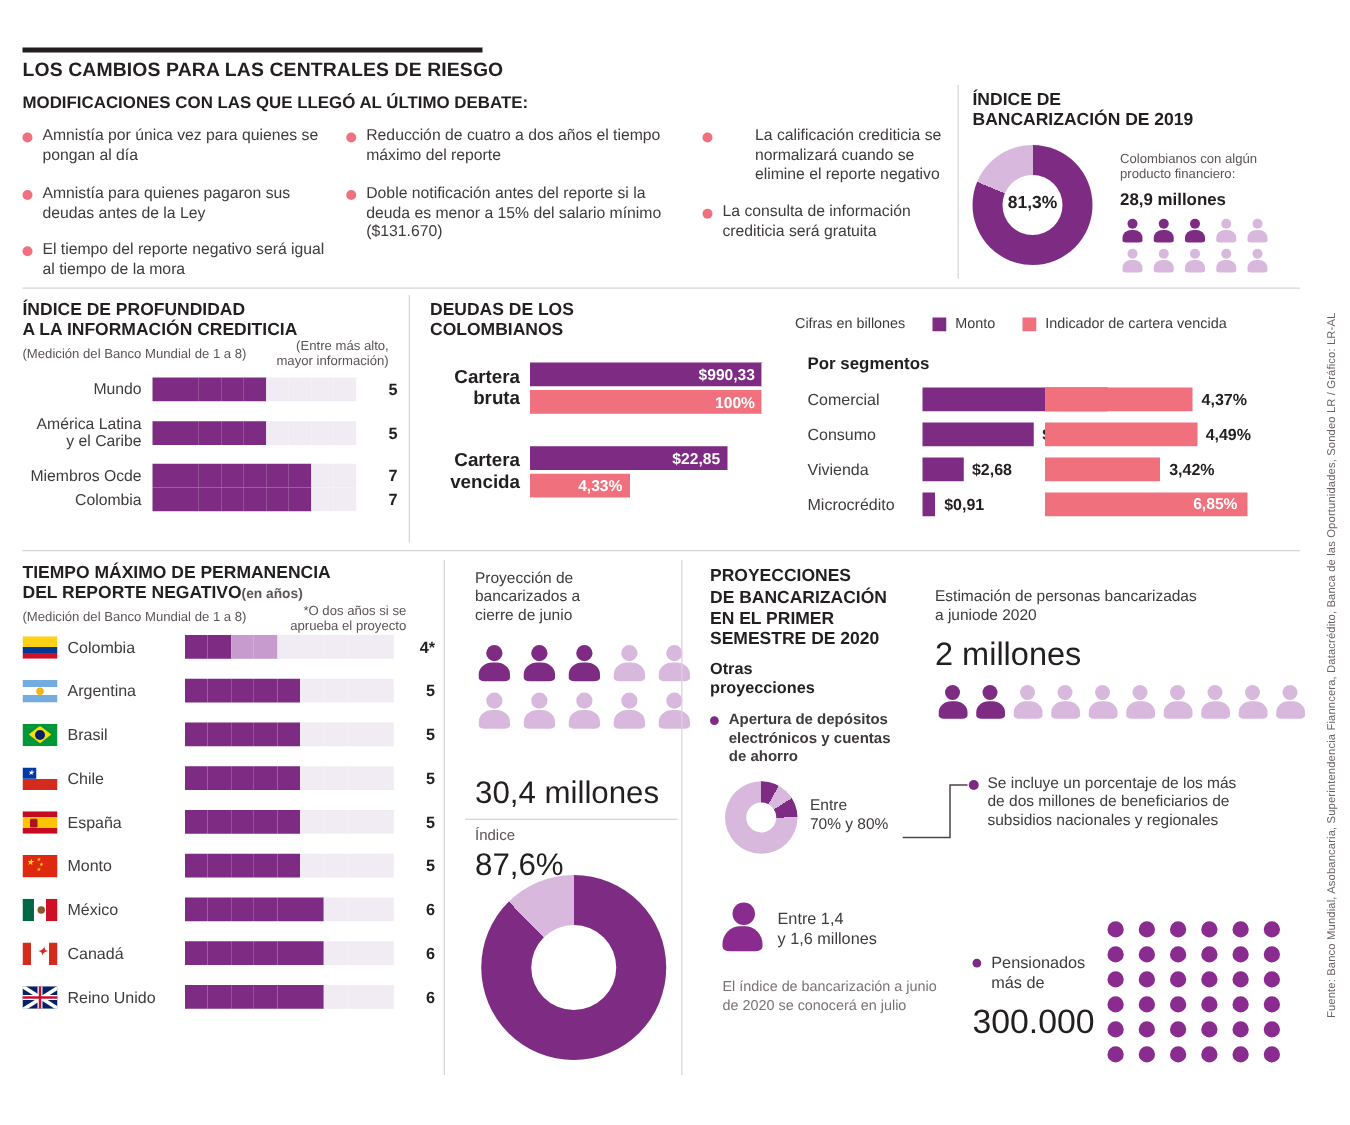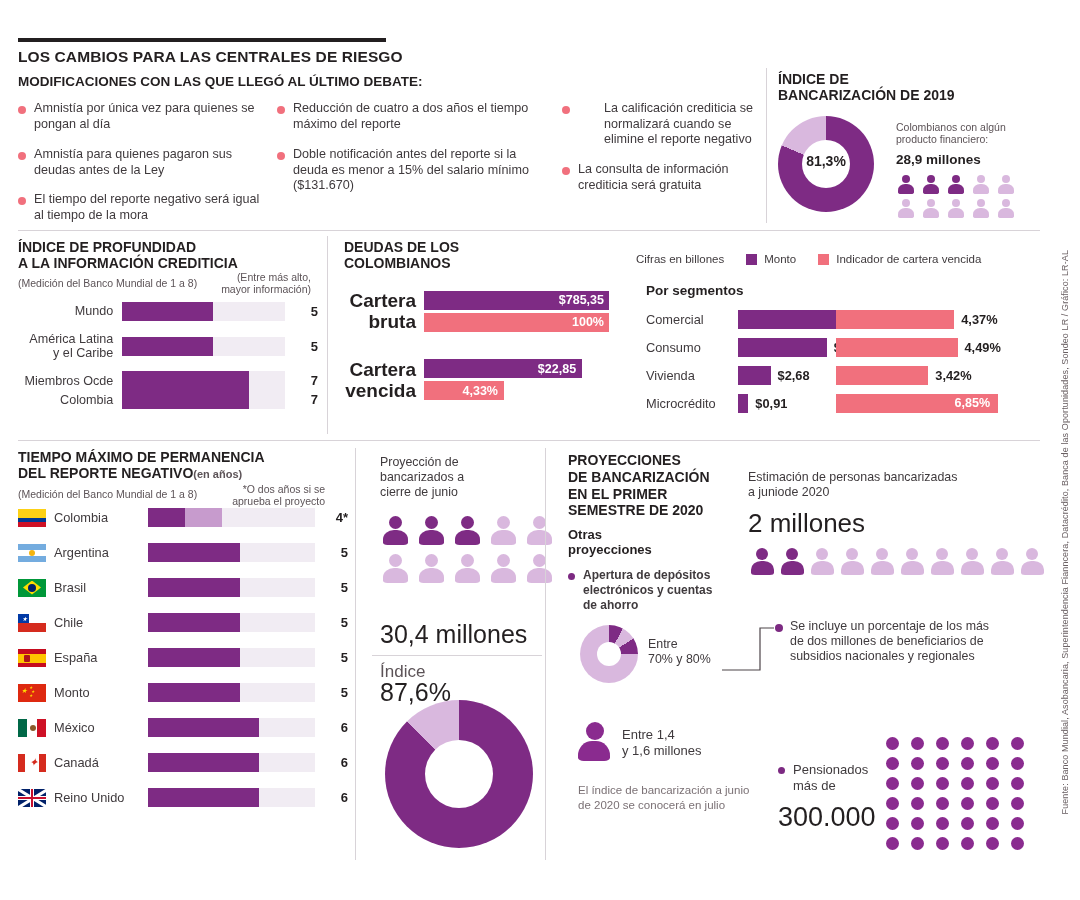--- a/index.html
+++ b/index.html
@@ -33,21 +33,21 @@
   .sq.on  { background:#7e2b84; }
   .sq.mid { background:#c79bcd; }
   .sq.off { background:#f1ecf3; }
   .sq-val { font-size:13px; font-weight:bold; margin-left:8px; width:26px; text-align:right; }
 
   
   .bar { height:19px; display:flex; align-items:center; justify-content:flex-end;
          color:#fff; font-size:12.5px; font-weight:bold; padding-right:6px; }
   .bar.p { background:#7e2b84; }
   .bar.r { background:#f1707d; }
-  .bar-lbl { font-size:19px; font-weight:bold; text-align:right; line-height:1.12; }
+  .bar-lbl { font-size:15px; font-weight:bold; text-align:right; line-height:1.12; }
   .seg-val { font-size:12.8px; font-weight:bold; margin-left:7px; }
   .seg-name{ font-size:12.8px; color:#3f3a3d; }
 
   
   .person { position:relative; display:inline-block; }
   .person .head { border-radius:50%; margin:0 auto; }
   .person .body { border-radius:44% 44% 18% 18% / 62% 62% 18% 18%; }
 
   
   .donut { border-radius:50%; position:relative; }
@@ -234,21 +234,21 @@
 
   <div class="ttl-sec" style="position:absolute;left:344px;top:240px;">
     <span>DEUDAS DE LOS</span><br>
     <span>COLOMBIANOS</span>
   </div>
   <div id="deudasRows" style="position:absolute;left:344px;top:290px;width:280px;">
       <div style="display:flex;align-items:center;margin-bottom:26px;">
         <span class="bar-lbl" style="width:72px;margin-right:8px;">Cartera<br>bruta</span>
         <span style="display:block;width:198px;">
           <span style="display:flex;align-items:center;">
-            <span class="bar p" style="width:186px;">$785,35</span>
+            <span class="bar p" style="width:186px;">$990,33</span>
             <svg width="12" height="19" style="display:block;margin-left:-1px;">
               <polygon points="0,0 12,0 4,5 12,9 4,14 12,19 0,19" fill="#fff"></polygon>
             </svg>
           </span>
           <span style="display:flex;align-items:center;margin-top:3px;">
             <span class="bar r" style="width:186px;">100%</span>
             <svg width="12" height="19" style="display:block;margin-left:-1px;">
               <polygon points="0,0 12,0 4,5 12,9 4,14 12,19 0,19" fill="#fff"></polygon>
             </svg>
           </span>
@@ -539,21 +539,21 @@
       </span>
       <span class="person" style="width:30px;height:32px;">
         <span class="head" style="display:block;width:13px;height:13px;background:#d9b8de;"></span>
         <span class="body" style="display:block;width:25px;height:15px;margin:1px auto 0;background:#d9b8de;"></span>
       </span>
     </div>
   <div style="position:absolute;left:380px;top:620px;font-size:25px;">30,4 millones</div>
 
   <div class="hl-rule" style="left:372px;top:655px;width:170px;"></div>
 
-  <div class="note" style="position:absolute;left:380px;top:662px;font-size:17px;color:#5c5357;">Índice</div>
+  <div class="note" style="position:absolute;left:380px;top:662px;font-size:12px;color:#5c5357;">Índice</div>
   <div style="position:absolute;left:380px;top:678px;font-size:25px;">87,6%</div>
   <div class="donut" style="position:absolute;left:385px;top:700px;width:148px;height:148px;
               background:conic-gradient(#7e2b84 0 87.6%, #d9b8de 87.6% 100%);">
     <div style="position:absolute;left:40px;top:40px;width:68px;height:68px;border-radius:50%;background:#fff;"></div>
   </div>
 
   <div class="v-rule" style="left:545px;top:448px;height:412px;"></div>
 
   <div class="ttl-sec" style="position:absolute;left:568px;top:452px;line-height:1.2;">
     <span>PROYECCIONES</span><br>

